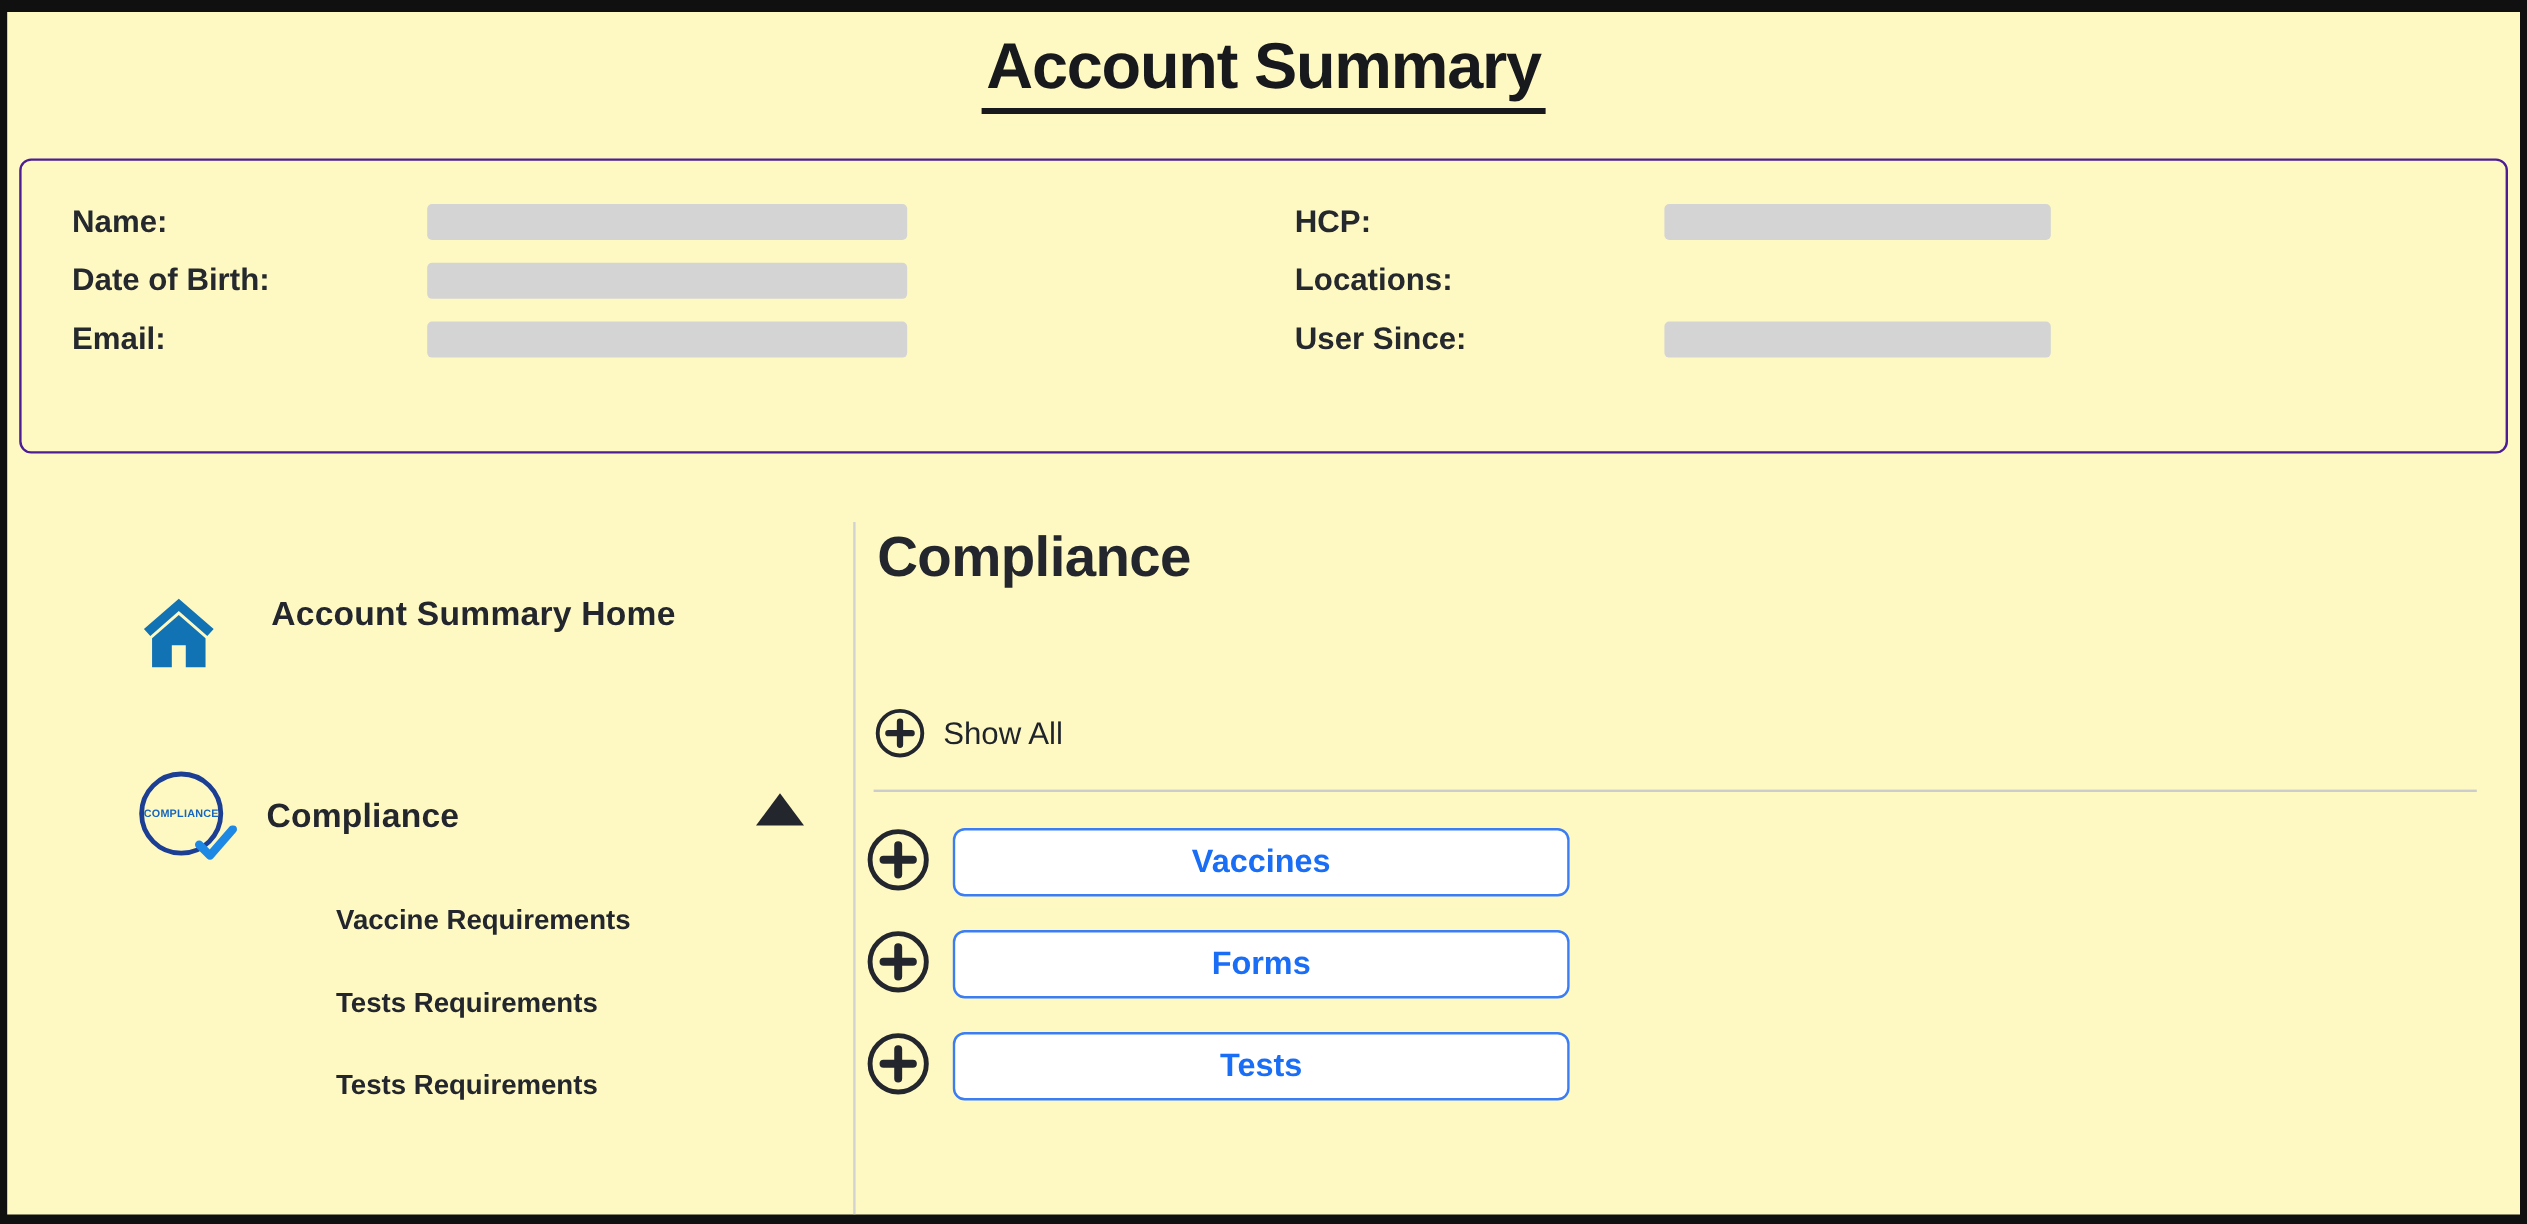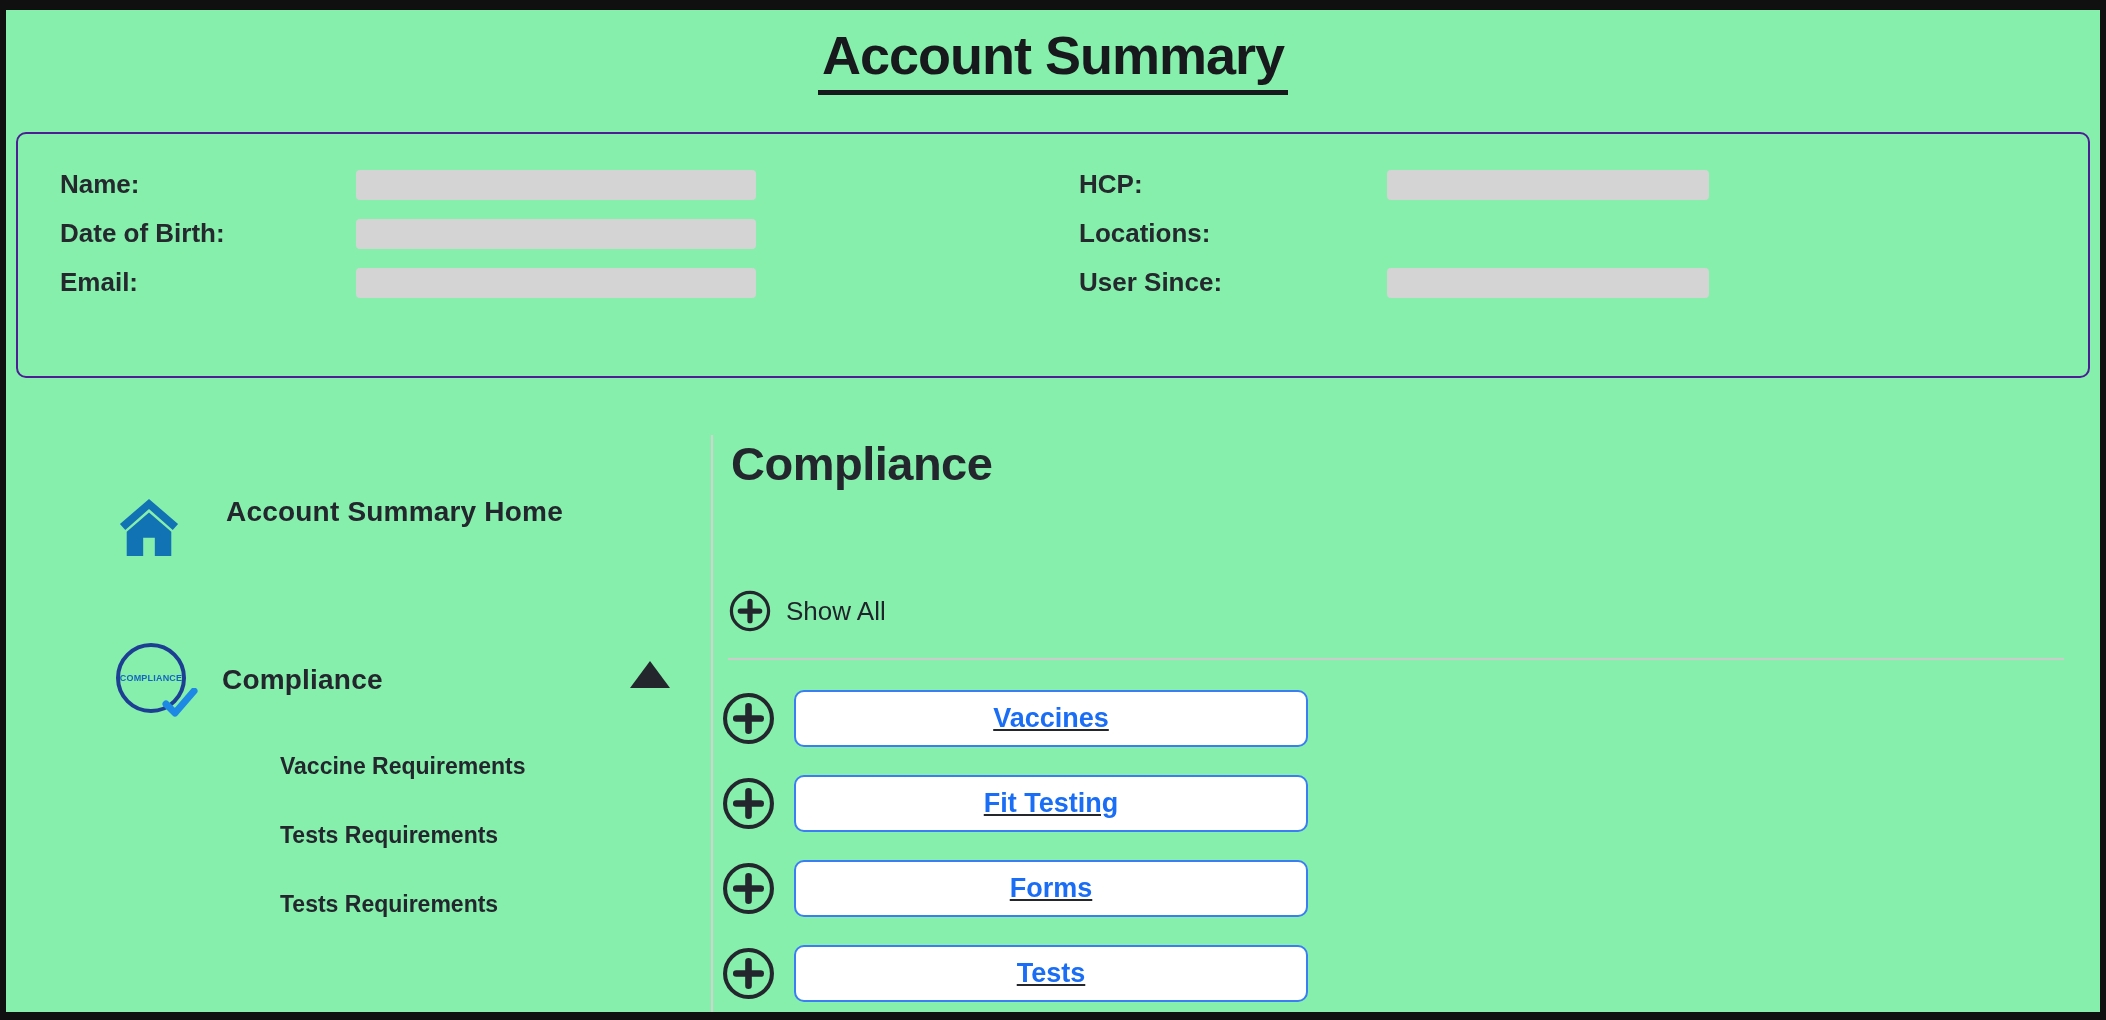--- a/index.html
+++ b/index.html
@@ -2,21 +2,21 @@
 <html><head>
 <meta charset="utf-8">
 <style>
   * { margin:0; padding:0; box-sizing:border-box; }
   html,body { background:#ffffff; }
   body { font-family:"Liberation Sans", sans-serif; color:#23272d; }
 
   .screen {
     position:relative;
     width:2106px; height:1020px;
-    background:#86efac;
+    background:#fef9c3;
     border-top:10px solid #101010;
     border-bottom:8px solid #101010;
     border-left:6px solid #101010;
     border-right:6px solid #101010;
     overflow:hidden;
   }
 
   
   .page-title-wrap { position:absolute; top:14px; left:0; right:0; text-align:center; }
   .page-title {
@@ -79,21 +79,21 @@
   .v-divider { position:absolute; left:705px; top:425px; bottom:0; width:2px; background:#d2d2d2; }
   .main-heading { position:absolute; left:725px; top:426px; font-size:47px; font-weight:650; color:#23272d; letter-spacing:-0.5px; }
 
   .show-all { position:absolute; left:723px; top:580px; display:flex; align-items:center; cursor:pointer; }
   .show-all .plus-svg { width:42px; height:42px; }
   .show-all-label { margin-left:15px; font-size:26px; color:#1f242a; }
 
   .h-divider { position:absolute; left:722px; top:648px; width:1336px; height:2px; background:#cccccc; }
 
   .category-list { position:absolute; left:716px; top:680px; }
-  .category-row { display:flex; align-items:center; height:57px; margin-bottom:28px;text-decoration:underline; }
+  .category-row { display:flex; align-items:flex-start; height:57px; margin-bottom:28px; }
   .category-row .plus-svg { width:53px; height:53px; flex:0 0 auto; cursor:pointer; }
   .category-button {
     margin-left:19px; width:514px; height:57px;
     background:#ffffff; border:2px solid #3b7df5; border-radius:10px;
     display:flex; align-items:center; justify-content:center;
     font-size:27px; font-weight:700; color:#1a6ef5; cursor:pointer;
     font-family:"Liberation Sans", sans-serif;
   }
 </style>
 </head>
@@ -182,31 +182,24 @@
         <circle cx="26" cy="26" r="23" fill="none" stroke="#23272d" stroke-width="4"></circle>
         <path d="M26 14 L26 38 M14 26 L38 26" fill="none" stroke="#23272d" stroke-width="6.5" stroke-linecap="round"></path>
       </svg>
       <button class="category-button">Vaccines</button>
     </div>
     <div class="category-row">
       <svg class="plus-svg" viewBox="0 0 52 52">
         <circle cx="26" cy="26" r="23" fill="none" stroke="#23272d" stroke-width="4"></circle>
         <path d="M26 14 L26 38 M14 26 L38 26" fill="none" stroke="#23272d" stroke-width="6.5" stroke-linecap="round"></path>
       </svg>
-      <button class="category-button">Fit Testing</button>
+      <button class="category-button">Forms</button>
     </div>
     <div class="category-row">
       <svg class="plus-svg" viewBox="0 0 52 52">
         <circle cx="26" cy="26" r="23" fill="none" stroke="#23272d" stroke-width="4"></circle>
         <path d="M26 14 L26 38 M14 26 L38 26" fill="none" stroke="#23272d" stroke-width="6.5" stroke-linecap="round"></path>
       </svg>
-      <button class="category-button">Forms</button>
-    </div>
-    <div class="category-row">
-      <svg class="plus-svg" viewBox="0 0 52 52">
-        <circle cx="26" cy="26" r="23" fill="none" stroke="#23272d" stroke-width="4"></circle>
-        <path d="M26 14 L26 38 M14 26 L38 26" fill="none" stroke="#23272d" stroke-width="6.5" stroke-linecap="round"></path>
-      </svg>
       <button class="category-button">Tests</button>
     </div>
   </div>
 
 </div>
 
 </body></html>

